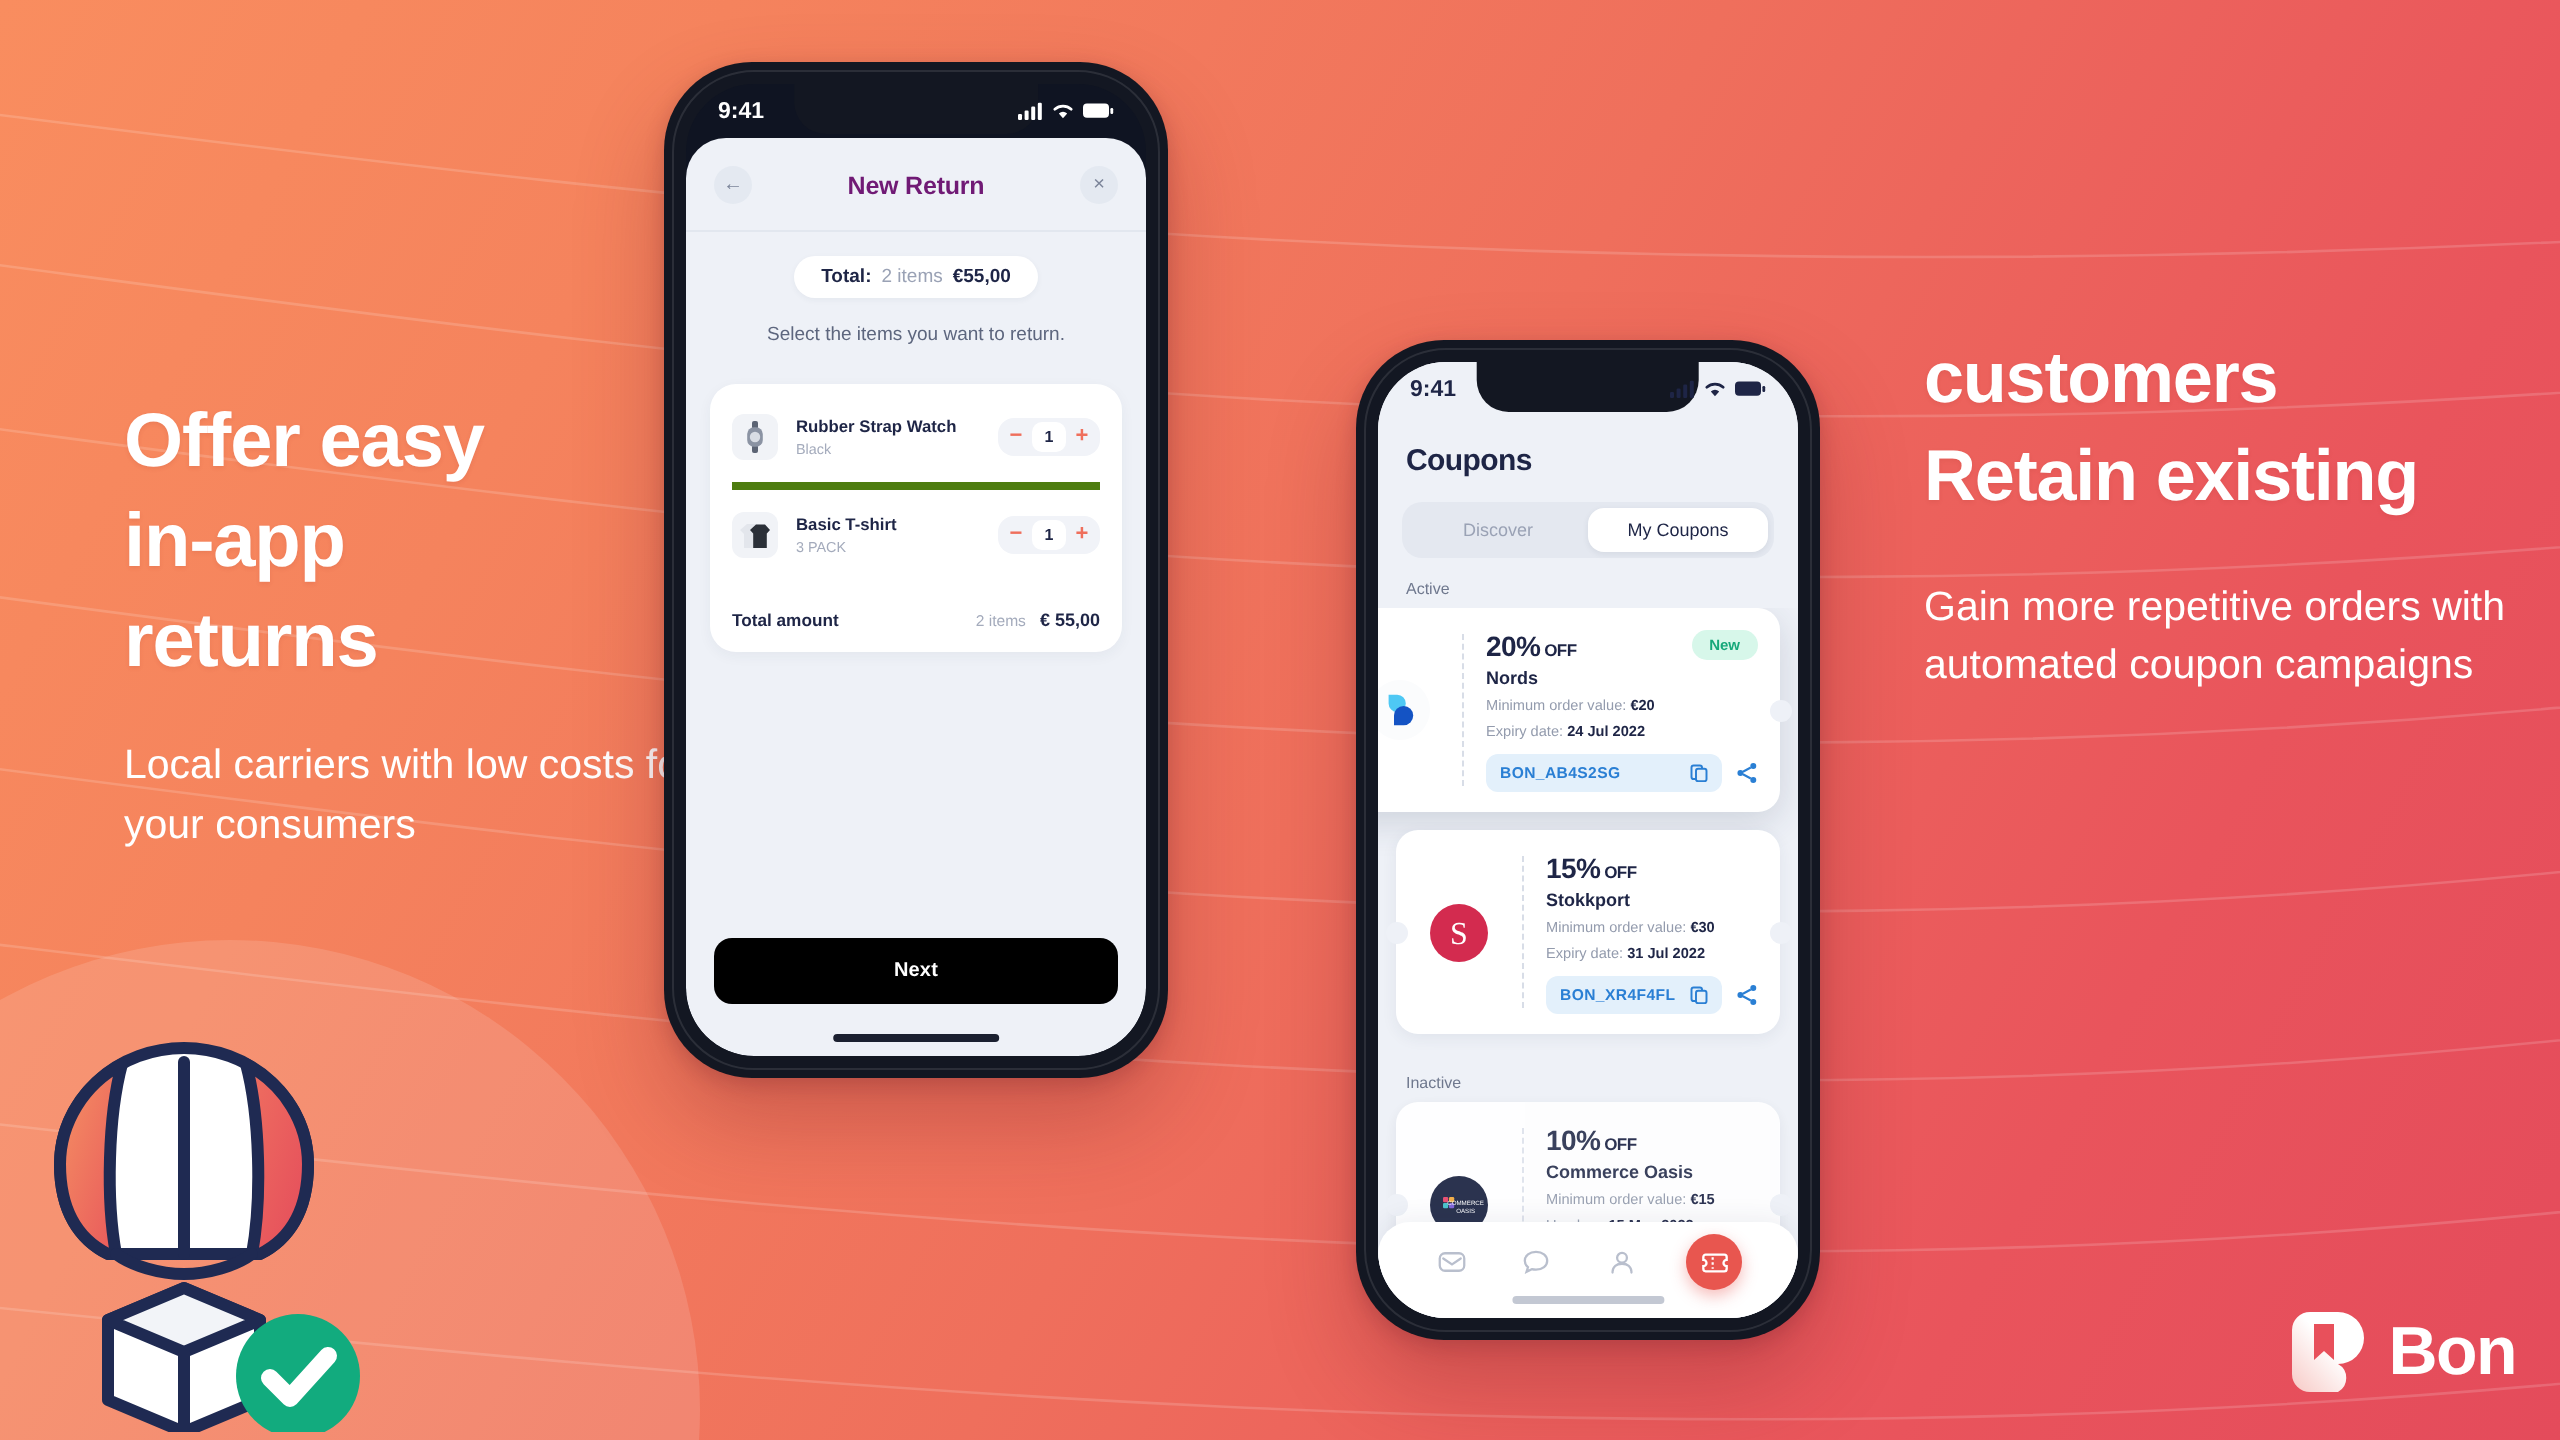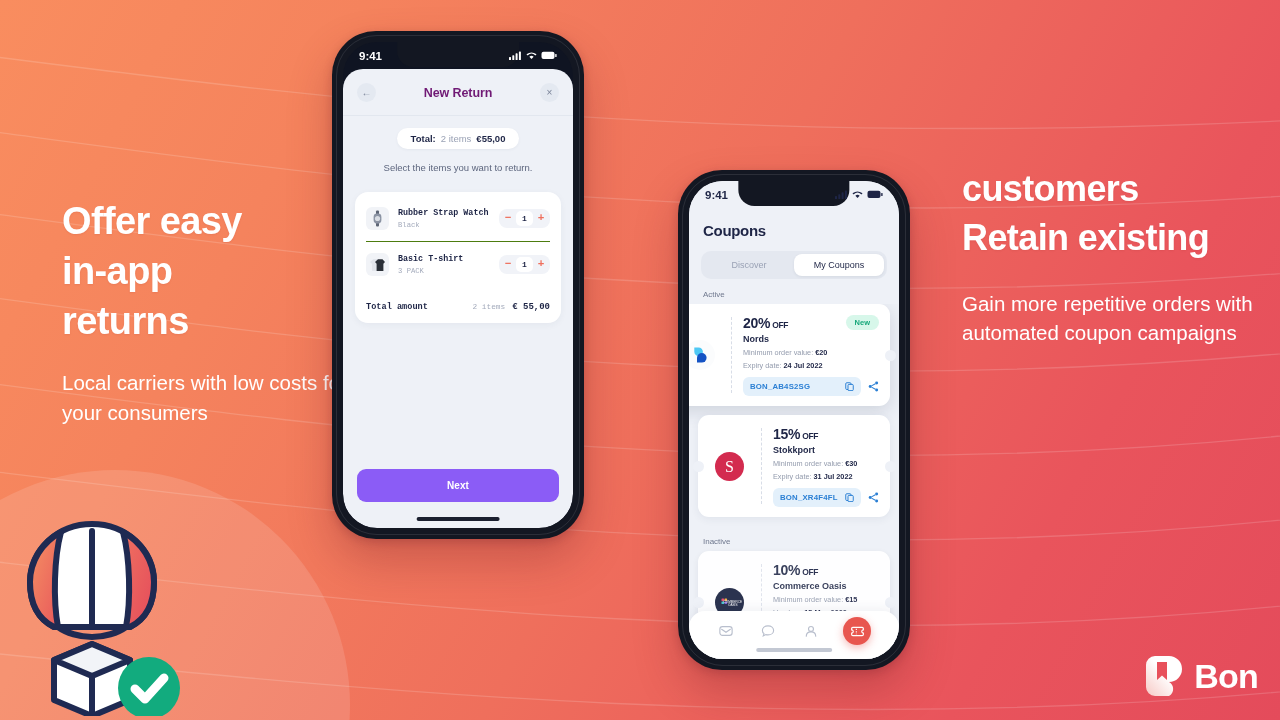--- a/index.html
+++ b/index.html
@@ -101,26 +101,25 @@
   .tp-amt { font-weight: bold; color: #1e2546; }
   .ret-sub {
     text-align: center; font-size: 9.5px; color: #5d667e;
     margin-top: 13px; padding: 0 12px;
   }
 
   .items-card {
     margin: 19px 12px 0; background: #fff; border-radius: 13px;
     padding: 4px 11px 11px;
     box-shadow: 0 2px 7px rgba(40,50,80,0.05);
-    font-family: Liberation Mono, monospace;
   }
   .item-row {
     display: flex; align-items: center; gap: 9px; padding: 11px 0;
   }
-  .item-row + .item-row { border-top: 1px solid #4d7c0f; }
+  .item-row + .item-row { border-top: 4px solid #4d7c0f; }
   .thumb {
     width: 23px; height: 23px; border-radius: 6px; background: #f1f3f7;
     flex: none; position: relative; overflow: hidden;
   }
   .item-info { flex: 1; min-width: 0; }
   .item-name { font-size: 8.4px; font-weight: bold; color: #1e2546; line-height: 1.3; }
   .item-variant { font-size: 7.2px; color: #a4abbc; margin-top: 2px; }
   .stepper {
     display: flex; align-items: center; background: #f1f3f8;
     border-radius: 8px; padding: 2px; gap: 1px; flex: none;
@@ -138,21 +137,21 @@
     display: flex; align-items: baseline; justify-content: space-between;
     padding-top: 13px; margin-top: 2px;
   }
   .ta-label { font-size: 8.6px; font-weight: bold; color: #1e2546; }
   .ta-right { display: flex; gap: 7px; align-items: baseline; }
   .ta-items { font-size: 7.8px; color: #a4abbc; }
   .ta-amt { font-size: 9px; font-weight: bold; color: #1e2546; }
 
   .next-wrap { margin-top: auto; padding: 0 14px 26px; }
   .next-btn {
-    background: #8b5cf6; color: #fff; border: none; width: 100%;
+    background: #000000; color: #fff; border: none; width: 100%;
     padding: 11px 0; border-radius: 9px; font-size: 10px; font-weight: bold;
     font-family: inherit; cursor: pointer; letter-spacing: 0.1px;
   }
 
   
   #phone-coupons { left: 678px; top: 170px; width: 232px; height: 500px; }
   .coupon-app {
     position: absolute; inset: 0; background: #eef1f7;
     display: flex; flex-direction: column; padding-top: 27px;
   }

